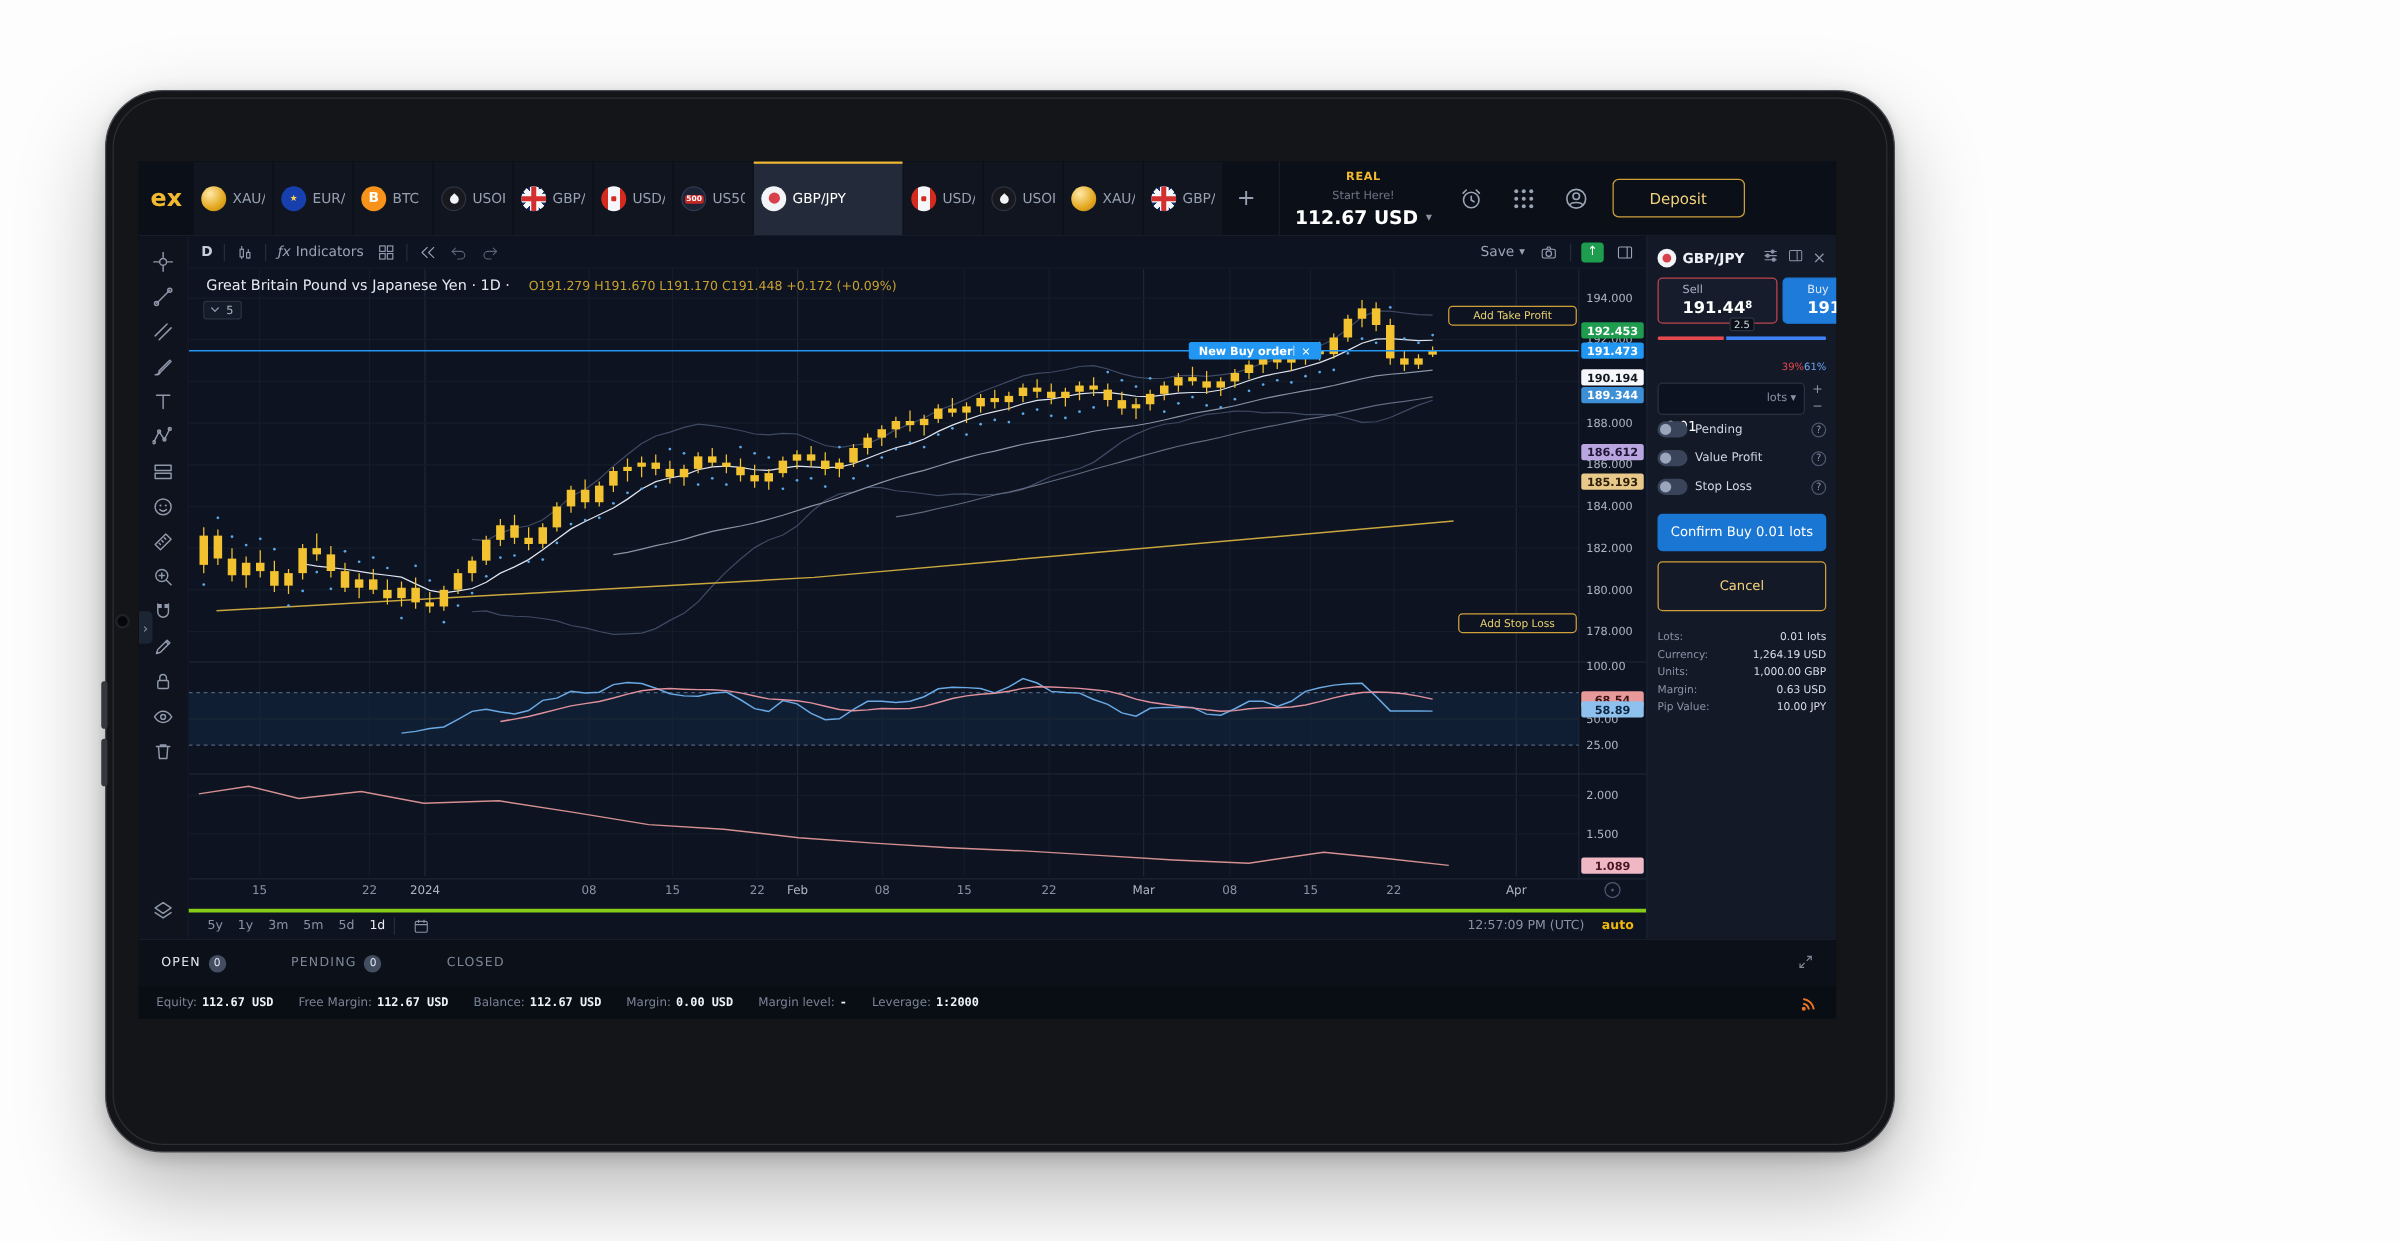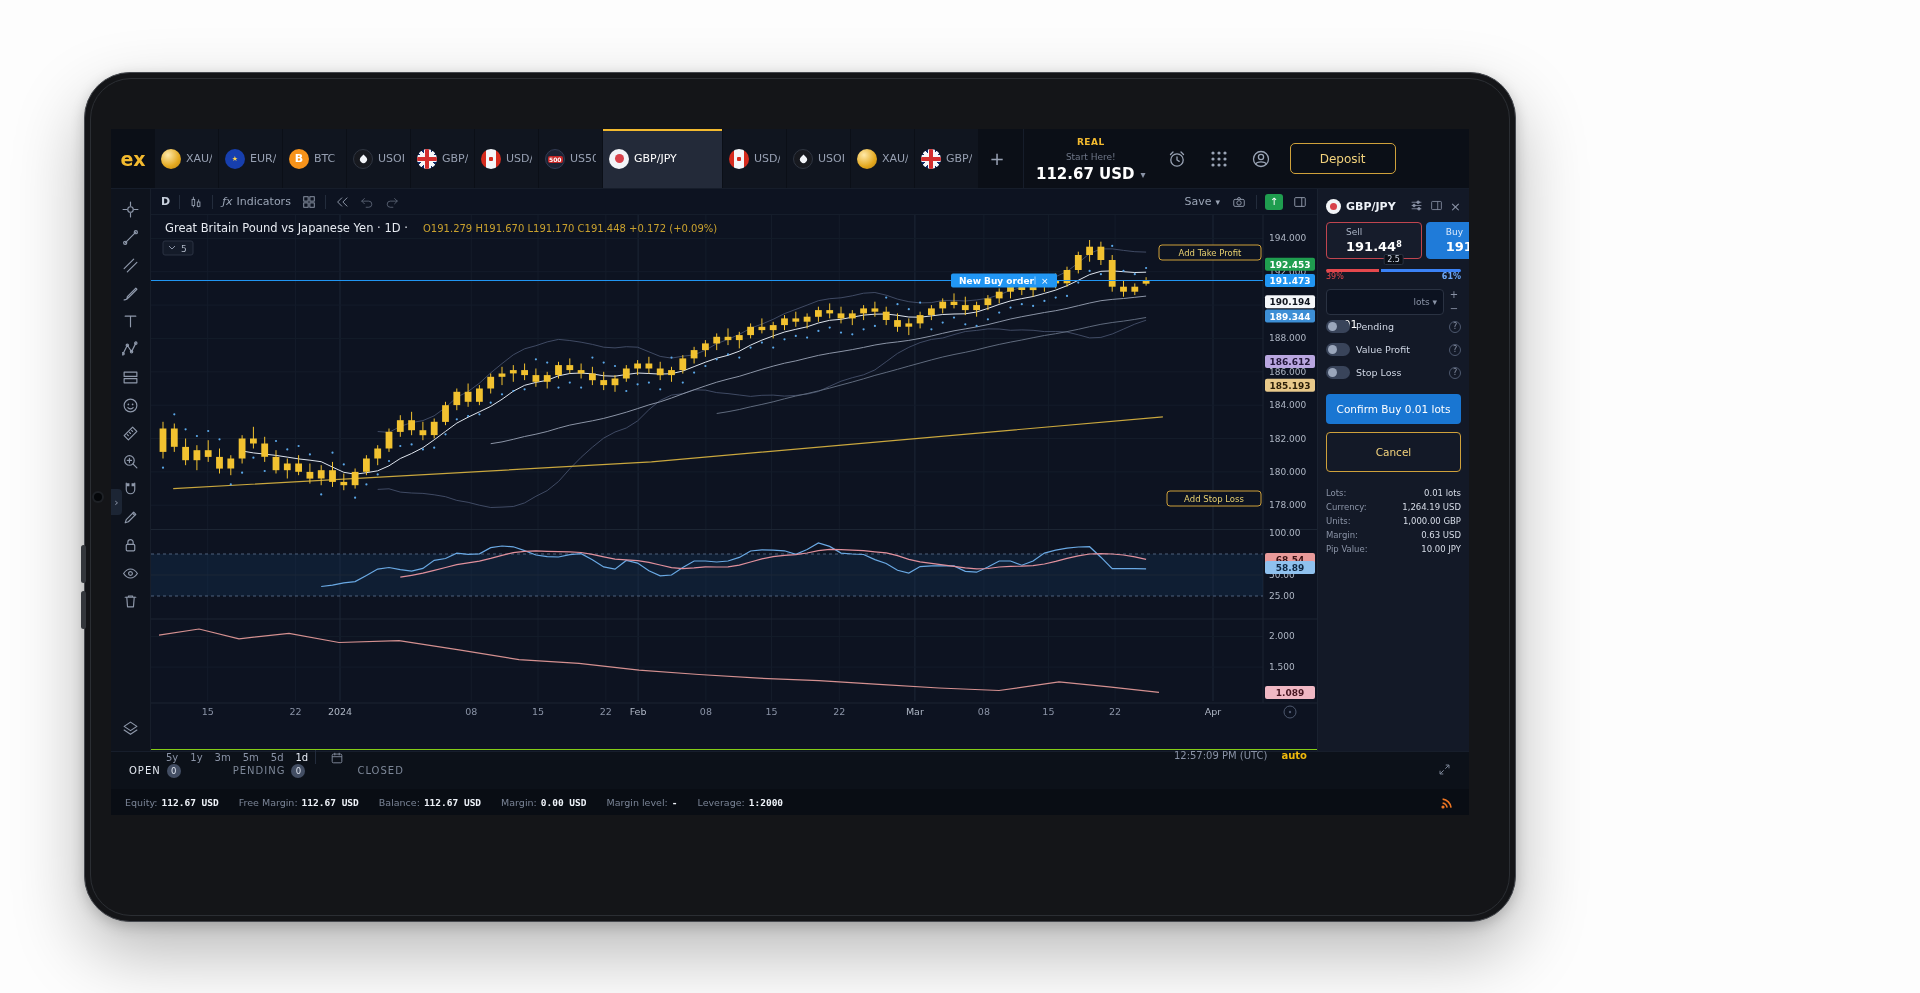--- a/index.html
+++ b/index.html
@@ -68,21 +68,21 @@
   .ct-btn svg{width:14px;height:14px;}
   .ct-btn.tf{font-weight:bold;color:#c6cedb;}
   .ct-btn.dim{color:#5b6576;}
   .ct-btn .fx{font-style:italic;color:#9aa4b5;}
   .ct-btn .caret{font-size:9px;}
   .ct-right{margin-left:auto;display:flex;align-items:center;gap:8px;}
   .buy-quick{width:18px;height:16px;background:#1f9d4f;color:#fff;border:none;border-radius:3px;font-size:10px;line-height:15px;padding:0;}
 
   #chart{flex:none;display:block;}
 
-  .range-bar{height:24px;flex:none;display:flex;align-items:flex-start;gap:2px;padding:0 10px;border-top:1px solid #84cc16;color:#8a93a6;font-size:10px;margin-top:22px;}
+  .range-bar{height:24px;flex:none;display:flex;align-items:center;gap:2px;padding:0 10px;border-top:3px solid #84cc16;color:#8a93a6;font-size:10px;}
   .range-btn{background:none;border:none;color:#8a93a6;font-size:10px;padding:2px 5px;}
   .range-btn.active{color:#e8edf5;}
   .cal-btn{background:none;border:none;color:#8a93a6;display:flex;align-items:center;margin-left:6px;}
   .cal-btn svg{width:14px;height:14px;}
   .clock{margin-left:auto;}
   .auto{color:#f0b90b;margin-left:12px;font-weight:bold;}
 
   
   .order-panel{width:152px;flex:none;background:#131927;border-left:1px solid #1a2230;padding:5px 8px;display:flex;flex-direction:column;font-size:10px;color:#cfd6e4;}
   .op-head{display:flex;align-items:center;gap:5px;height:24px;flex:none;}
@@ -98,23 +98,23 @@
   .sb-buy{background:#1f7bd9;border:1px solid #1f7bd9;}
   .sb-lab{font-size:9px;color:#aab3c5;}
   .sb-buy .sb-lab{color:#dce9fb;}
   .sb-price{font-size:9px;font-weight:bold;color:#fff;margin-top:2px;}
   .sb-price b{font-size:13px;}
   .sb-price sup{font-size:8px;}
   .spread{position:absolute;left:50%;bottom:-6px;transform:translateX(-50%);background:#0b0f17;border:1px solid #2a3242;border-radius:2px;font-size:8px;padding:0 3px;color:#cfd6e4;z-index:2;}
   .sent-track{height:3px;display:flex;border-radius:2px;overflow:hidden;margin-top:10px;gap:2px;}
   .sent-sell{background:#e5484d;width:39%;}
   .sent-buy{background:#3b82f6;flex:1;}
-  .sent-pcts{display:flex;justify-content:space-between;font-size:8px;margin-top:0;}
+  .sent-pcts{display:flex;justify-content:flex-end;font-size:8px;margin-top:17px;}
   .sent-pct-sell{color:#e5484d;}
-  .sent-pct-buy{color:#6ea8f8;font-weight:bold;}
+  .sent-pct-buy{color:#6ea8f8;}
   .vol-row{display:flex;align-items:center;margin-top:8px;gap:3px;flex:none;}
   .vol-input{flex:1;height:26px;background:#0c1220;border:1px solid #2a3242;border-radius:4px;display:flex;align-items:center;padding:0 6px;}
   .vol-input input{background:none;border:none;outline:none;color:#fff;font-size:11px;width:44px;font-family:inherit;padding:0;margin-top:44px;}
   .vol-unit{margin-left:auto;color:#8a93a6;font-size:9px;white-space:nowrap;cursor:pointer;}
   .vol-steps{display:flex;flex-direction:column;gap:2px;}
   .vol-steps button{width:14px;height:12px;background:none;border:none;color:#8a93a6;font-size:10px;line-height:10px;padding:0;}
   .tog-row{display:flex;align-items:center;gap:6px;height:23px;flex:none;}
   .tog-row:first-of-type{margin-top:6px;}
   .switch{width:24px;height:13px;border-radius:7px;background:#39445a;position:relative;flex:none;cursor:pointer;}
   .switch::after{content:"";position:absolute;left:2px;top:2px;width:9px;height:9px;border-radius:50%;background:#9aa6bb;}

